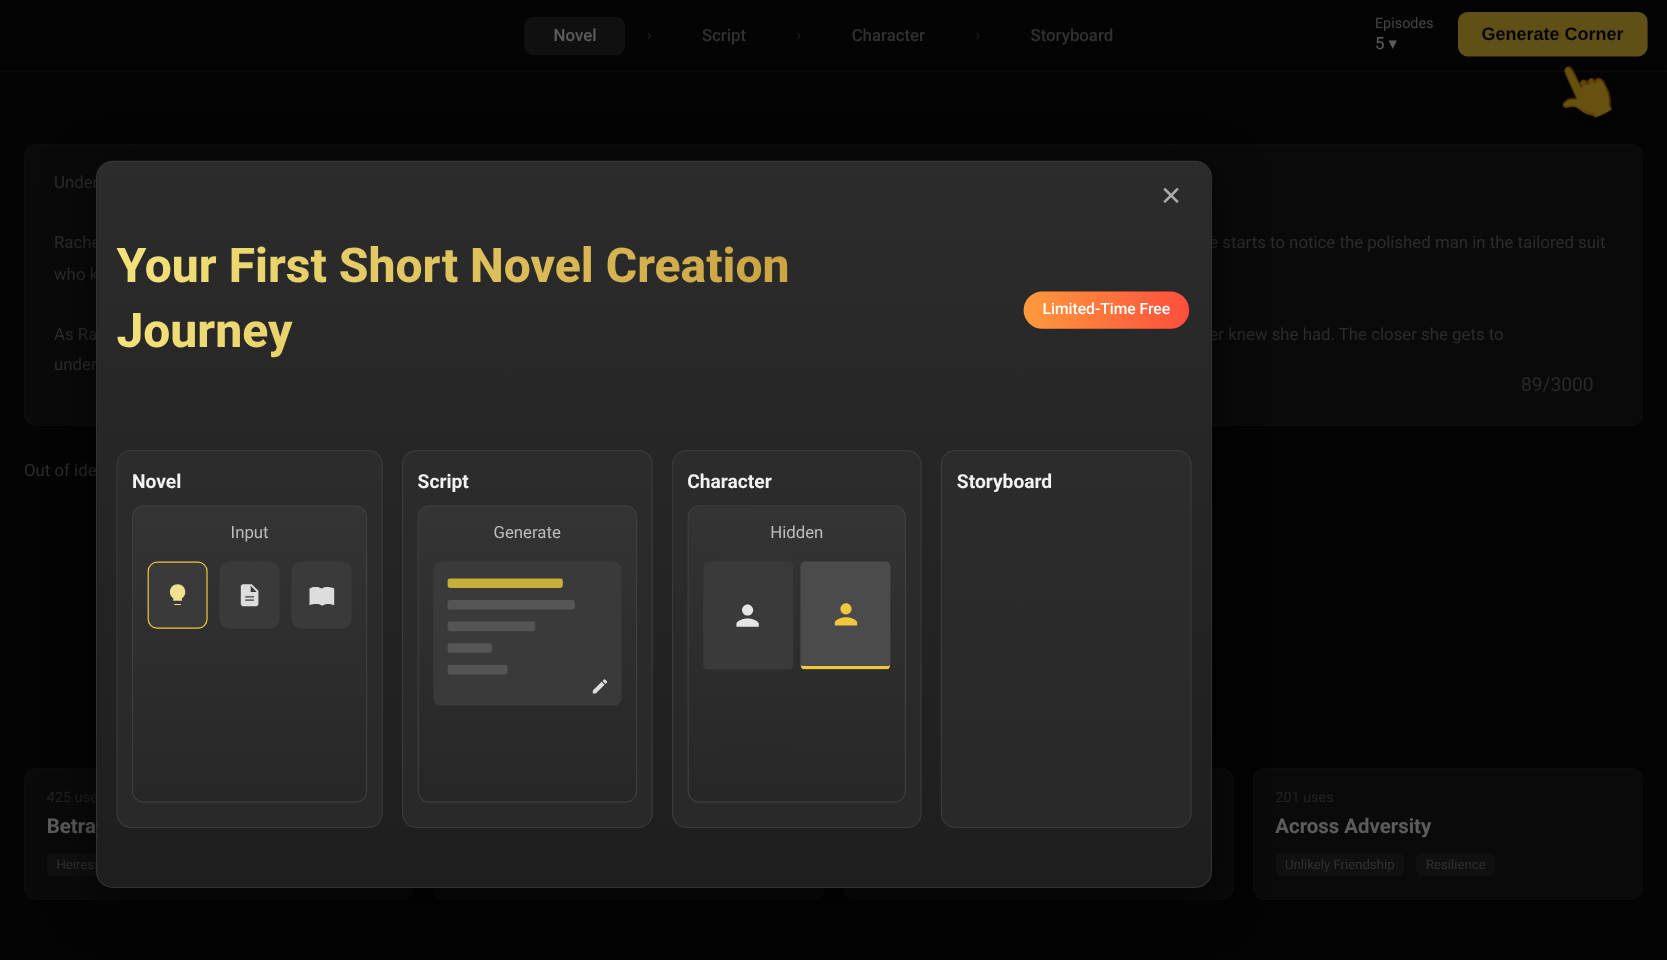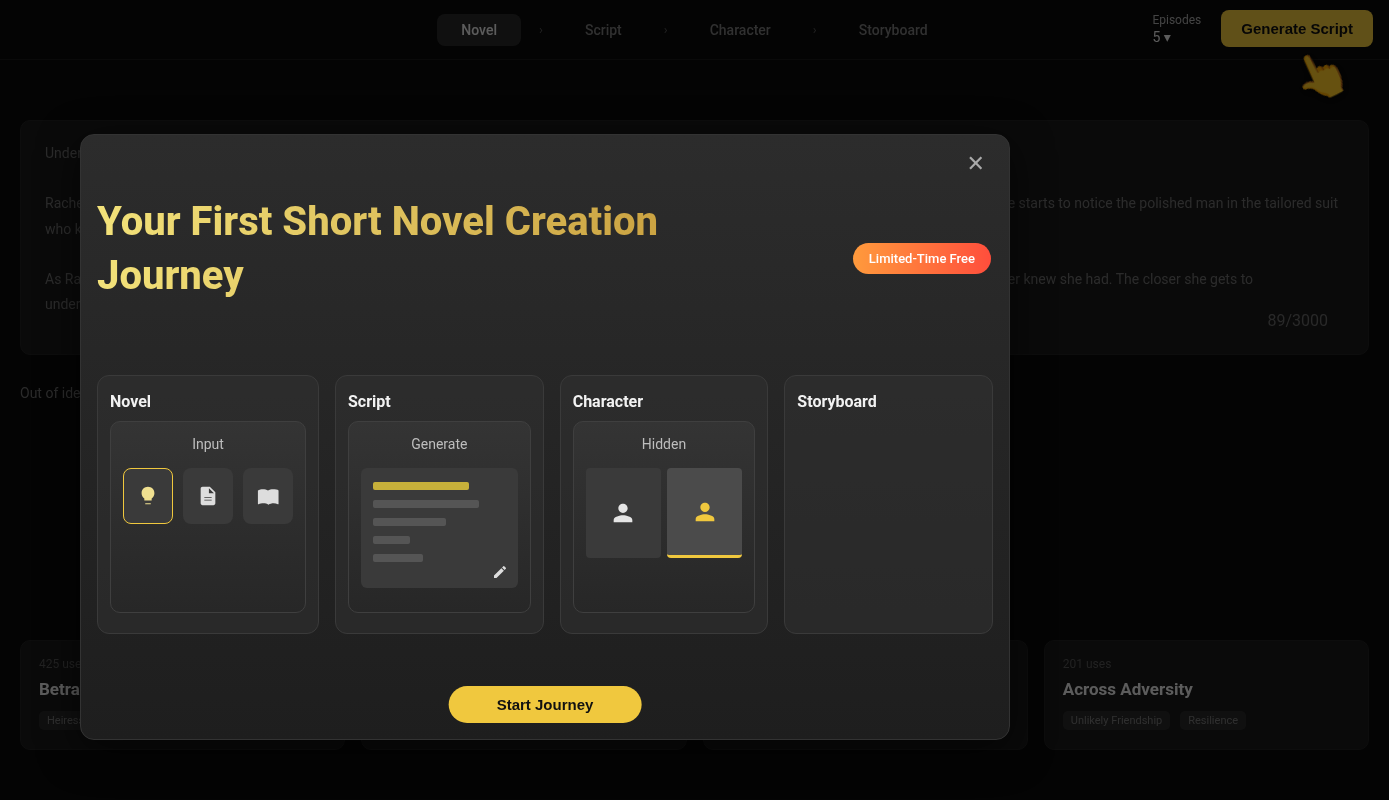--- a/index.html
+++ b/index.html
@@ -111,21 +111,21 @@
 }
 .step {
   flex:1; background:rgba(50,50,50,.55);
   border:1px solid #3a3a3a; border-radius:12px;
   padding:16px 12px 20px;
 }
 .step-title { font-size:16px; font-weight:700; color:#f2f2f2; margin-bottom:10px;}
 .card {
   background:linear-gradient(180deg,#343434,#272727);
   border:1px solid #3f3f3f; border-radius:10px;
-  height:192px; padding:14px 12px 12px;
+  height:248px; padding:14px 12px 12px;
   display:flex; flex-direction:column; align-items:center;
 }
 .card-label { color:#bdbdbd; font-size:14px; margin-bottom:16px;}
 
 
 .icon-row { display:flex; gap:10px; }
 .ibtn {
   width:50px; height:56px; background:#3a3a3a; border-radius:8px;
   display:flex; align-items:center; justify-content:center;
   cursor:pointer;
@@ -189,21 +189,21 @@
     <span class="bc-sep">›</span>
     <span class="bc-item">Character</span>
     <span class="bc-sep">›</span>
     <span class="bc-item">Storyboard</span>
   </div>
   <div class="header-right">
     <div class="episodes">
       <div>Episodes</div>
       <div class="val"><span>5</span> ▾</div>
     </div>
-    <button class="gen-btn">Generate Script</button>
+    <button class="gen-btn">Generate Corner</button>
   </div>
   <div class="hand">👆</div>
 </div>
 
 <div class="bg-content">
   <div class="bg-panel" style="position:relative;height:235px;">
     <p>Under the city's neon glow Rachel pours the last of her savings into a crumbling café called The Quiet Corner, convinced her days slinging lattes are over.</p><br>
     <p>Rachel's practical knowledge of supply chains and staff scheduling begins to turn the café around, but as she settles into her title as the press-shy owner she starts to notice the polished man in the tailored suit who keeps appearing where he shouldn't — and learns the tables were never quite hers to begin with.</p><br>
     <p>As Rachel digs into the café's books she discovers a string of silent investors, and one name keeps surfacing — the one leading her back to a family she never knew she had. The closer she gets to understanding where the money comes from, the more it reveals an</p>
     <span class="counter">89/3000</span>
@@ -313,14 +313,13 @@
         </div>
       </div>
     </div>
 
     <div class="step">
       <div class="step-title">Storyboard</div>
     </div>
 
   </div>
 
-  <button class="primary">Start Journey</button>
 </div>
 
 </body></html>

